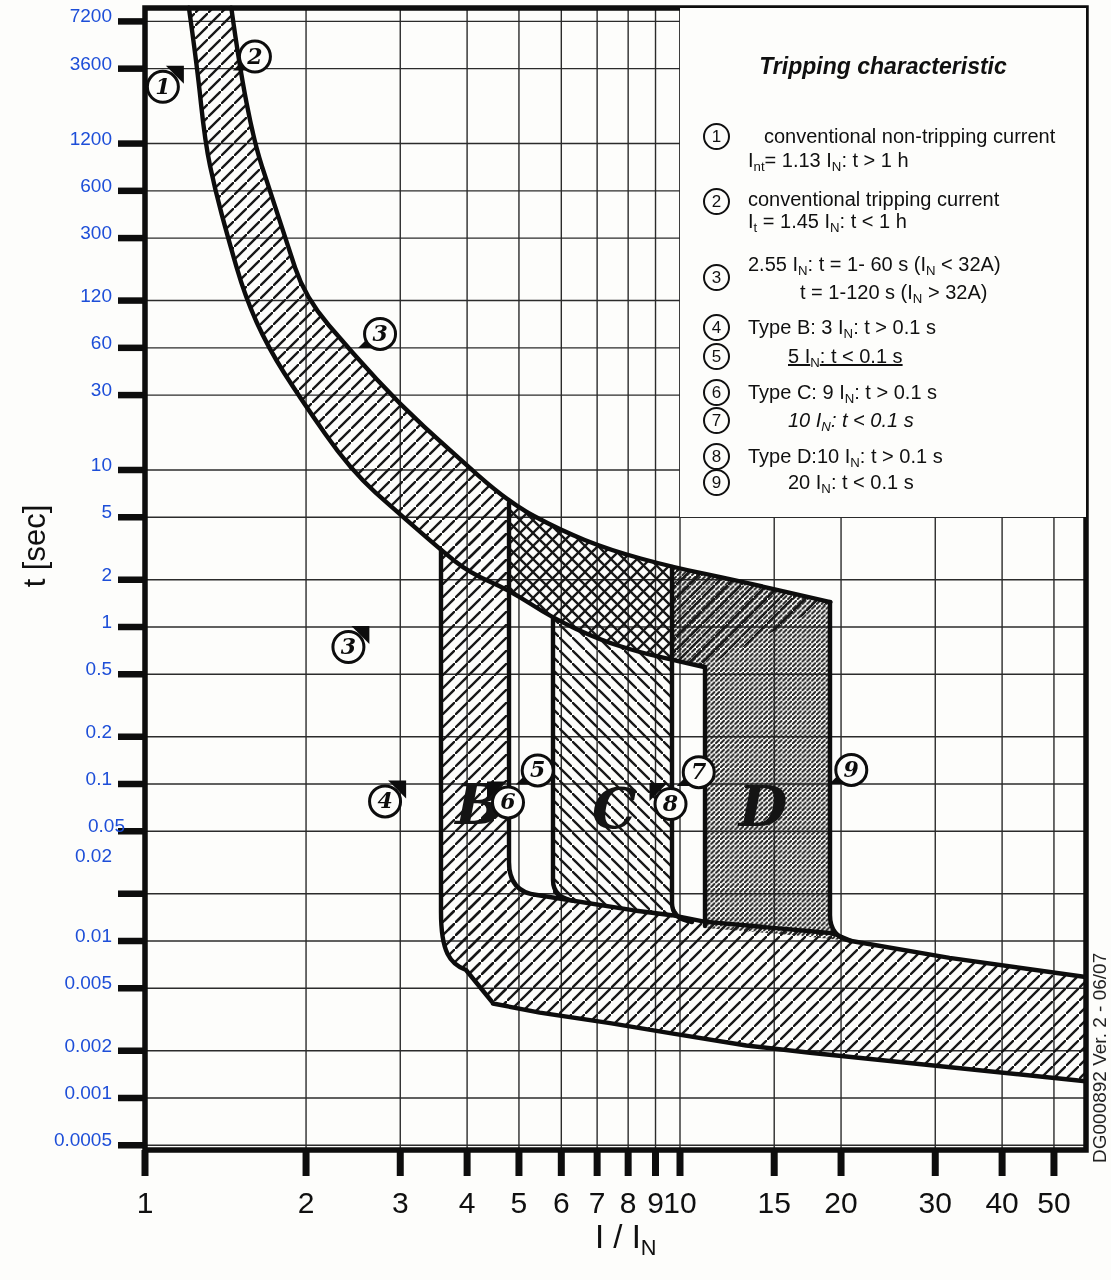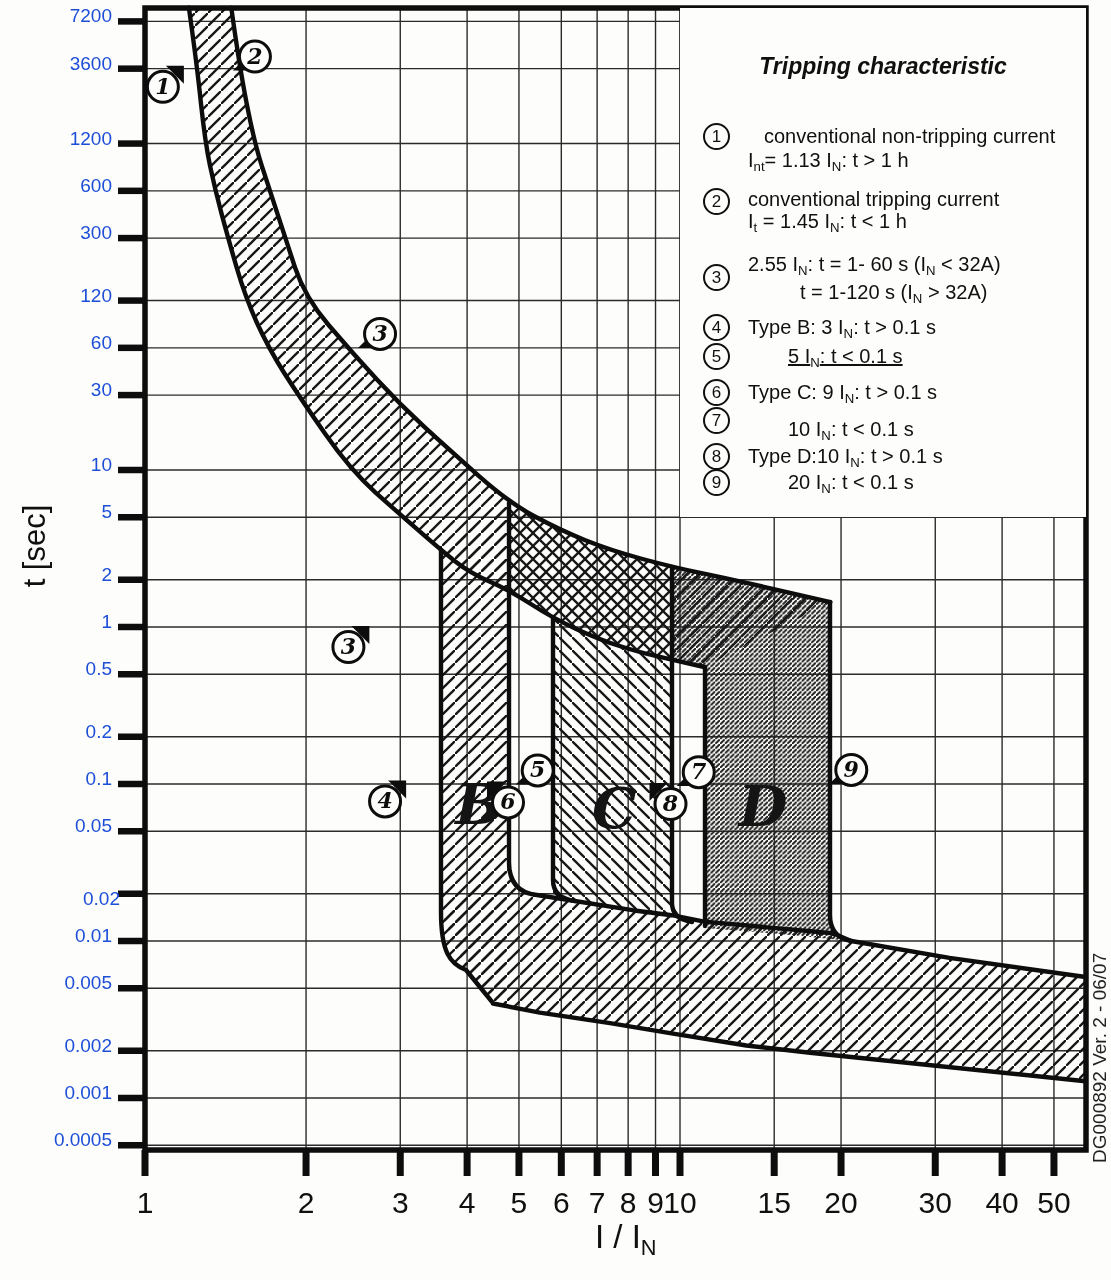--- a/index.html
+++ b/index.html
@@ -211,21 +211,21 @@
         <div class="lnum" style="left: 23px; top: 256px;">3</div>
         <div class="litem-line" style="left: 68px; top: 245px;"><span>2.55 I</span><span class="sub">N</span><span>: t = 1- 60 s (I</span><span class="sub">N</span><span> &lt; 32A)</span></div>
         <div class="litem-line" style="left: 120px; top: 273px;"><span>t = 1-120 s (I</span><span class="sub">N</span><span> &gt; 32A)</span></div>
         <div class="lnum" style="left: 23px; top: 306px;">4</div>
         <div class="litem-line" style="left: 68px; top: 308px;"><span>Type B: 3 I</span><span class="sub">N</span><span>: t &gt; 0.1 s</span></div>
         <div class="lnum" style="left: 23px; top: 335px;">5</div>
         <div class="litem-line" style="left: 108px; top: 337px; text-decoration: underline;"><span>5 I</span><span class="sub">N</span><span>: t &lt; 0.1 s</span></div>
         <div class="lnum" style="left: 23px; top: 371px;">6</div>
         <div class="litem-line" style="left: 68px; top: 373px;"><span>Type C: 9 I</span><span class="sub">N</span><span>: t &gt; 0.1 s</span></div>
         <div class="lnum" style="left: 23px; top: 399px;">7</div>
-        <div class="litem-line" style="left: 108px; top: 410px;"><span>10 I</span><span class="sub">N</span><span>: t &lt; 0.1 s</span></div>
+        <div class="litem-line" style="left: 108px; top: 401px; font-style: italic;"><span>10 I</span><span class="sub">N</span><span>: t &lt; 0.1 s</span></div>
         <div class="lnum" style="left: 23px; top: 435px;">8</div>
         <div class="litem-line" style="left: 68px; top: 437px;"><span>Type D:10 I</span><span class="sub">N</span><span>: t &gt; 0.1 s</span></div>
         <div class="lnum" style="left: 23px; top: 461px;">9</div>
         <div class="litem-line" style="left: 108px; top: 463px;"><span>20 I</span><span class="sub">N</span><span>: t &lt; 0.1 s</span></div>
       </div>
   </div>
 
   <div id="ylabels">
       <div class="ylab" style="top: 5.3988px;">7200</div>
       <div class="ylab" style="top: 52.6605px;">3600</div>
@@ -235,22 +235,22 @@
       <div class="ylab" style="top: 284.569px;">120</div>
       <div class="ylab" style="top: 331.83px;">60</div>
       <div class="ylab" style="top: 379.092px;">30</div>
       <div class="ylab" style="top: 454px;">10</div>
       <div class="ylab" style="top: 501.262px;">5</div>
       <div class="ylab" style="top: 563.738px;">2</div>
       <div class="ylab" style="top: 611px;">1</div>
       <div class="ylab" style="top: 658.262px;">0.5</div>
       <div class="ylab" style="top: 720.738px;">0.2</div>
       <div class="ylab" style="top: 768px;">0.1</div>
-      <div class="ylab" style="top: 815.262px;">0.05</div>
-      <div class="ylab" style="top: 888px; margin-left: 8px;">0.02</div>
+      <div class="ylab" style="top: 815.262px; padding-left: 13px;">0.05</div>
+      <div class="ylab" style="top: 845px;">0.02</div>
       <div class="ylab" style="top: 925px;">0.01</div>
       <div class="ylab" style="top: 972.262px;">0.005</div>
       <div class="ylab" style="top: 1034.74px;">0.002</div>
       <div class="ylab" style="top: 1082px;">0.001</div>
       <div class="ylab" style="top: 1129.26px;">0.0005</div>
     </div>
   <div id="xlabels">
       <div class="xlab" style="left: 145px; top: 1186px;">1</div>
       <div class="xlab" style="left: 306.051px; top: 1186px;">2</div>
       <div class="xlab" style="left: 400.26px; top: 1186px;">3</div>

